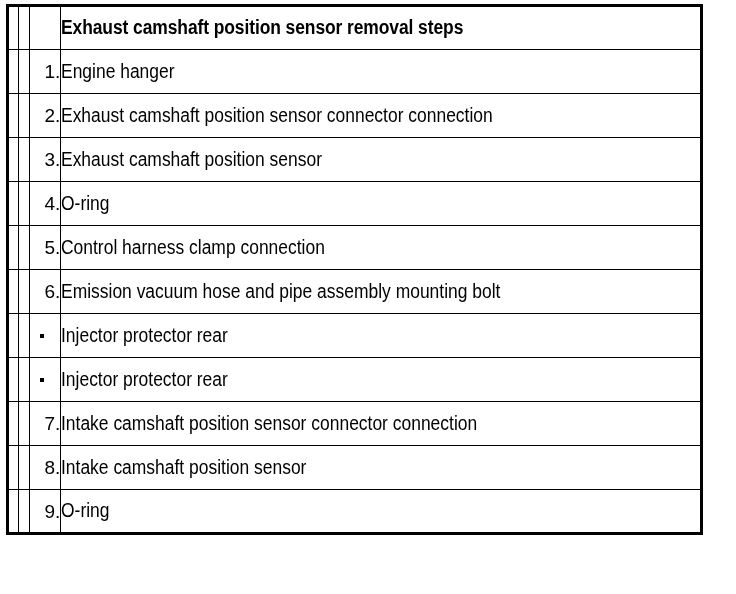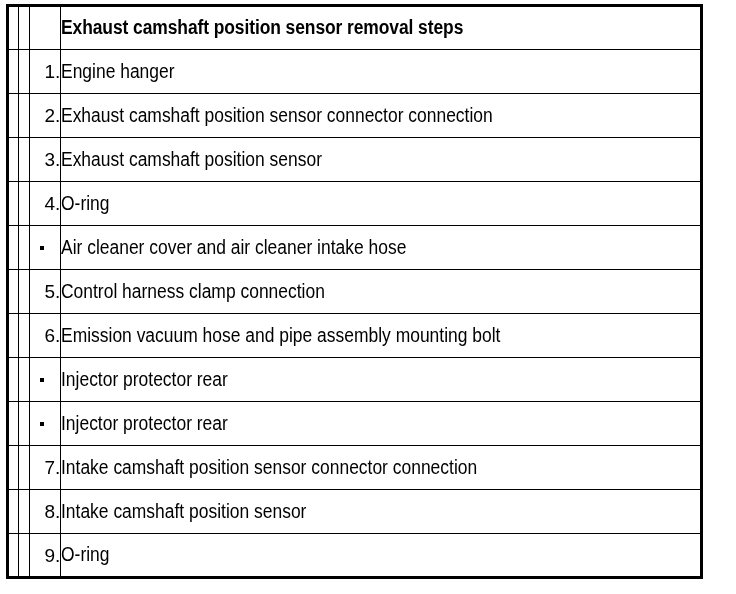--- a/index.html
+++ b/index.html
@@ -151,26 +151,20 @@
           <td class="spacer"></td>
           <td class="num">3.</td>
           <td class="desc"><span class="txt">Exhaust camshaft position sensor</span></td>
         </tr>
         <tr class="rule-below">
           <td class="spacer"></td>
           <td class="spacer"></td>
           <td class="num">4.</td>
           <td class="desc"><span class="txt">O-ring</span></td>
         </tr>
-        <tr class="rule-below">
-          <td class="spacer"></td>
-          <td class="spacer"></td>
-          <td class="num is-bullet"><span class="bullet-mark"></span></td>
-          <td class="desc"><span class="txt">Air cleaner cover and air cleaner intake hose</span></td>
-        </tr>
         <tr>
           <td class="spacer"></td>
           <td class="spacer"></td>
           <td class="num">5.</td>
           <td class="desc"><span class="txt">Control harness clamp connection</span></td>
         </tr>
         <tr>
           <td class="spacer"></td>
           <td class="spacer"></td>
           <td class="num">6.</td>

